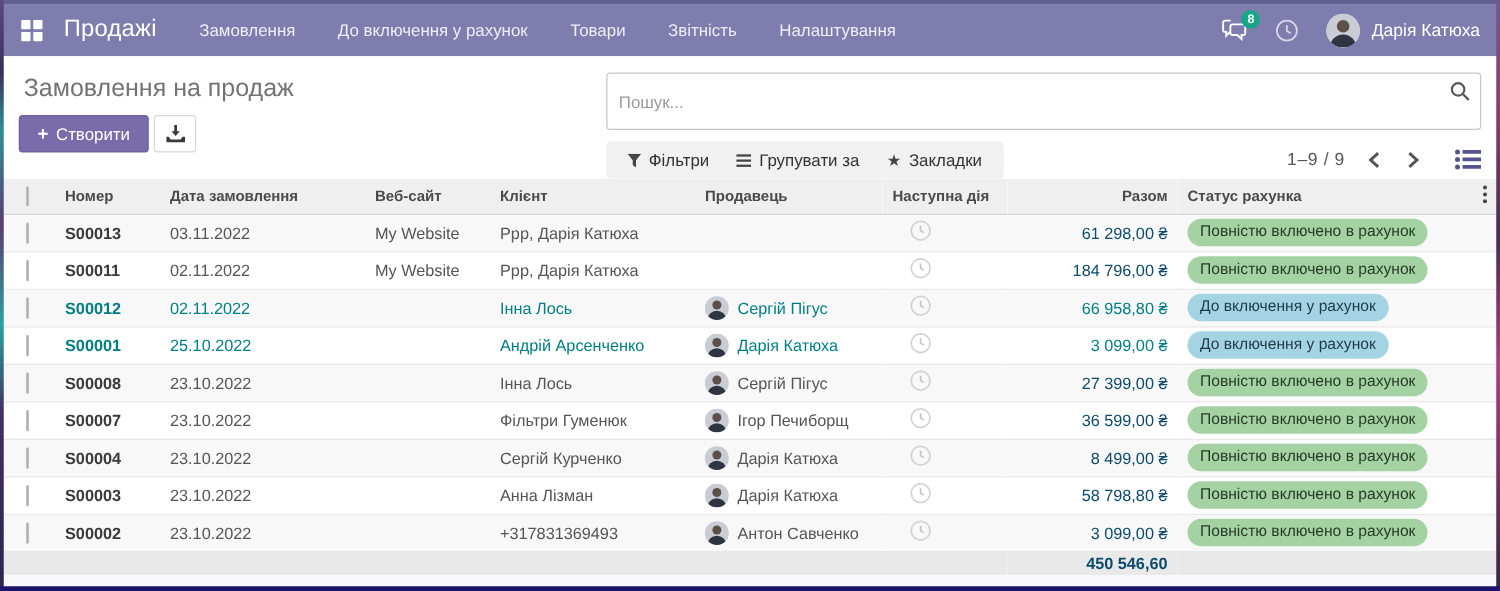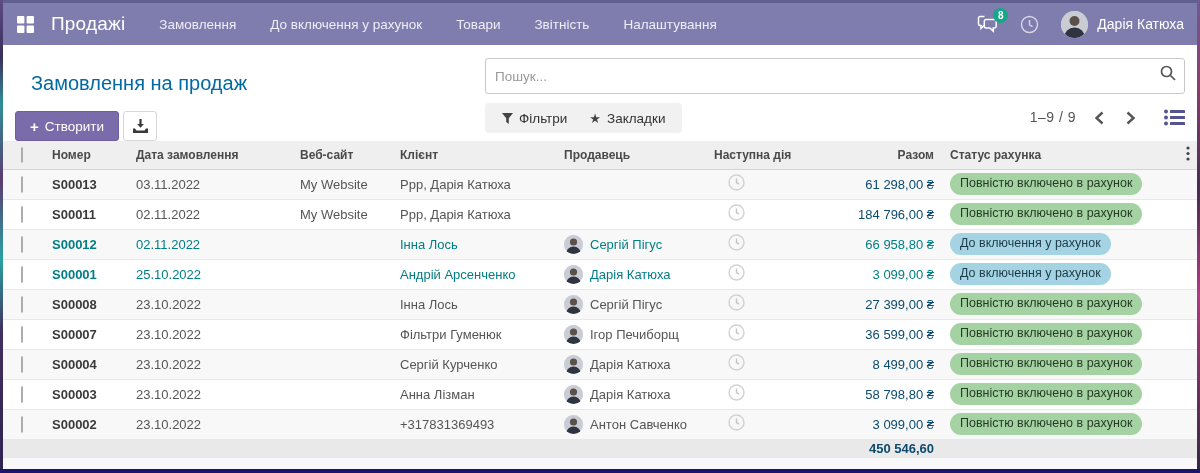--- a/index.html
+++ b/index.html
@@ -34,36 +34,36 @@
   }
   .nav-clock{cursor:pointer;line-height:0;opacity:.85;}
   .user-box{display:flex;align-items:center;gap:9px;cursor:pointer;}
   .nav-avatar{width:27px;height:27px;border-radius:50%;overflow:hidden;background:#cfd3da;line-height:0;}
   .user-name{font-size:14px;color:#fff;white-space:nowrap;}
 
   
   .control{flex:0 0 95px;display:flex;justify-content:space-between;background:#fff;
     padding:0 15px;box-sizing:border-box;}
   .cp-left{padding-top:11px;}
-  .page-title{margin:16px;font-size:20px;font-weight:400;color:#0369a1;}
+  .page-title{margin:4px;font-size:20px;font-weight:400;color:#737373;}
   .cp-buttons{display:flex;margin-top:9px;gap:4px;}
   .btn-create{
     display:inline-flex;align-items:center;gap:6px;height:30px;padding:0 14px;
     background:#7a6bab;border:1px solid #6f5f9f;border-radius:3px;color:#fff;
     font-size:13.5px;cursor:pointer;box-sizing:border-box;
   }
   .btn-create .plus{font-size:15px;font-weight:700;line-height:1;}
   .btn-export{
     width:34px;height:30px;background:#fff;border:1px solid #d8d8d8;border-radius:3px;
     display:inline-flex;align-items:center;justify-content:center;cursor:pointer;box-sizing:border-box;
   }
   .cp-right{width:700px;padding-top:13px;box-sizing:border-box;}
   .search-box{position:relative;}
   .search-input{
-    width:100%;height:36px;box-sizing:border-box;border:1px solid #c8c8c8;border-radius:3px;
+    width:100%;height:46px;box-sizing:border-box;border:1px solid #c8c8c8;border-radius:3px;
     padding:0 32px 0 9px;font-size:13.5px;color:#333;outline:none;
     font-family:"Liberation Sans","DejaVu Sans",sans-serif;
   }
   .search-input::placeholder{color:#9a9a9a;}
   .search-icon{position:absolute;right:9px;top:7px;line-height:0;cursor:pointer;}
   .cp-actions{display:flex;align-items:center;justify-content:space-between;margin-top:9px;}
   .filter-group{display:flex;background:#f1f1f2;border-radius:4px;height:30px;padding:0 6px;}
   .filter-btn{display:flex;align-items:center;gap:6px;padding:0 11px;font-size:13.5px;color:#333;cursor:pointer;white-space:nowrap;height:100%;}
   .star-glyph{font-size:13px;color:#444;line-height:1;}
   .pager-group{display:flex;align-items:flex-start;gap:16px;}
@@ -184,20 +184,30 @@
             </svg>
         </span>
       </div>
       <div class="cp-actions">
         <div class="filter-group">
           <span class="filter-btn">
             <svg width="11" height="11" viewBox="0 0 11 11">
                 <path d="M0 0h11L6.8 5.2V11L4.2 9V5.2z" fill="#444"></path>
               </svg>
             <span>Фільтри</span>
+          </span>
+          <span class="filter-btn">
+            <svg width="12" height="11" viewBox="0 0 12 11">
+                <g fill="#444">
+                  <rect y="0.5" width="12" height="1.8"></rect>
+                  <rect y="4.6" width="12" height="1.8"></rect>
+                  <rect y="8.7" width="12" height="1.8"></rect>
+                </g>
+              </svg>
+            <span>Групувати за</span>
           </span>
           <span class="filter-btn">
             <span class="star-glyph">★</span>
             <span>Закладки</span>
           </span>
         </div>
         <div class="pager-group">
           <span class="pager-value">1–9 / 9</span>
           <span class="pager-btn">
             <svg width="11" height="14" viewBox="0 0 11 14" fill="none" stroke="#555" stroke-width="2.4">

